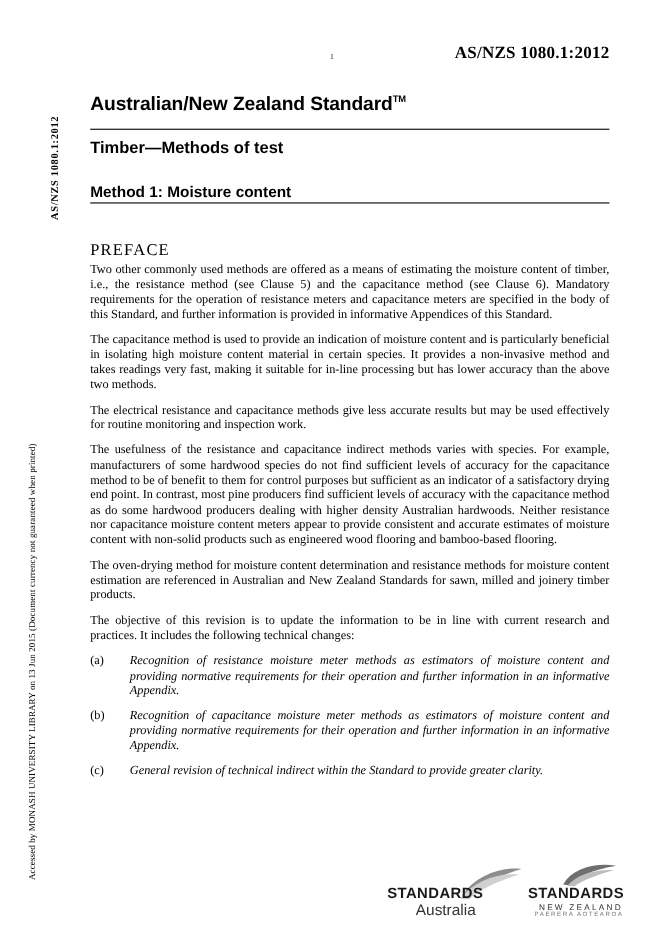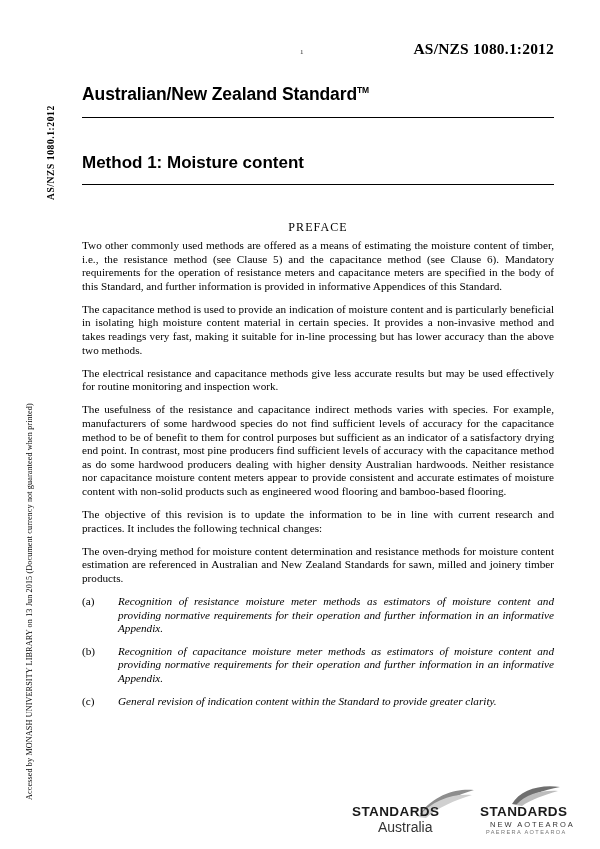--- a/index.html
+++ b/index.html
@@ -104,34 +104,34 @@
     position: absolute;
     left: 0;
     top: 126px;
     font-family: "Liberation Sans", sans-serif;
     font-size: 15px;
     font-weight: bold;
   }
   .subtitle-2 {
     position: absolute;
     left: 0;
-    top: 153px;
-    font-family: "Liberation Sans", sans-serif;
-    font-size: 17px;
+    top: 166px;
+    font-family: "Liberation Sans", sans-serif;
+    font-size: 14px;
     font-weight: bold;
   }
 
   
   .preface-heading {
     position: absolute;
     left: 0;
     top: 220px;
     width: 472px;
-    text-align: center;
-    font-size: 12px;
+    text-align: left;
+    font-size: 15px;
     letter-spacing: 1.1px;
   }
 
   .body-block {
     position: absolute;
     left: 0;
     top: 239px;
     width: 472px;
   }
   p.para {
@@ -251,46 +251,47 @@
 
   <div class="page-num">1</div>
   <div class="doc-id">AS/NZS 1080.1:2012</div>
 
   <div class="content">
 
     <div class="std-title"><span>Australian/New Zealand Standard</span><sup>TM</sup></div>
 
     <div class="rule rule-top"></div>
 
+    <div class="subtitle-1">Timber—Methods of test</div>
     <div class="subtitle-2">Method 1:  Moisture content</div>
 
     <div class="rule rule-bottom"></div>
 
     <div class="preface-heading">PREFACE</div>
 
     <div class="body-block">
       <p class="para">Two other commonly used methods are offered as a means of estimating the moisture content of timber, i.e., the resistance method (see Clause 5) and the capacitance method (see Clause 6). Mandatory requirements for the operation of resistance meters and capacitance meters are specified in the body of this Standard, and further information is provided in informative Appendices of this Standard.</p>
       <p class="para">The capacitance method is used to provide an indication of moisture content and is particularly beneficial in isolating high moisture content material in certain species. It provides a non-invasive method and takes readings very fast, making it suitable for in-line processing but has lower accuracy than the above two methods.</p>
       <p class="para">The electrical resistance and capacitance methods give less accurate results but may be used effectively for routine monitoring and inspection work.</p>
       <p class="para">The usefulness of the resistance and capacitance indirect methods varies with species. For example, manufacturers of some hardwood species do not find sufficient levels of accuracy for the capacitance method to be of benefit to them for control purposes but sufficient as an indicator of a satisfactory drying end point. In contrast, most pine producers find sufficient levels of accuracy with the capacitance method as do some hardwood producers dealing with higher density Australian hardwoods. Neither resistance nor capacitance moisture content meters appear to provide consistent and accurate estimates of moisture content with non-solid products such as engineered wood flooring and bamboo-based flooring.</p>
+      <p class="para">The oven-drying method for moisture content determination and resistance methods for moisture content estimation are referenced in Australian and New Zealand Standards for sawn, milled and joinery timber products.</p>
       <p class="para">The objective of this revision is to update the information to be in line with current research and practices. It includes the following technical changes:</p>
-      <p class="para">The oven-drying method for moisture content determination and resistance methods for moisture content estimation are referenced in Australian and New Zealand Standards for sawn, milled and joinery timber products.</p>
 
       <div class="list">
         <div class="list-item">
           <div class="list-label">(a)</div>
           <div class="list-text">Recognition of resistance moisture meter methods as estimators of moisture content and providing normative requirements for their operation and further information in an informative Appendix.</div>
         </div>
         <div class="list-item">
           <div class="list-label">(b)</div>
           <div class="list-text">Recognition of capacitance moisture meter methods as estimators of moisture content and providing normative requirements for their operation and further information in an informative Appendix.</div>
         </div>
         <div class="list-item">
           <div class="list-label">(c)</div>
-          <div class="list-text">General revision of indication content within the Standard to provide greater clarity.</div>
+          <div class="list-text">General revision of technical indirect within the Standard to provide greater clarity.</div>
         </div>
       </div>
     </div>
   </div>
 
   <div class="logo-sa">
     <div class="swoosh">
       <svg width="58" height="30" viewBox="0 0 58 30" xmlns="http://www.w3.org/2000/svg">
         <path d="M2 26 C 16 6, 40 0, 56 2 C 42 6, 22 14, 10 28 Z" fill="#8d8d8d"></path>
         <path d="M0 29 C 14 12, 36 5, 54 7 C 38 12, 18 20, 8 30 Z" fill="#d0d0d0"></path>
@@ -301,17 +302,17 @@
   </div>
 
   <div class="logo-nz">
     <div class="nz-mark">
       <svg width="52" height="22" viewBox="0 0 52 22" xmlns="http://www.w3.org/2000/svg">
         <path d="M2 20 C 10 6, 30 0, 50 3 C 34 6, 16 11, 8 21 Z" fill="#6f6f6f"></path>
         <path d="M6 21 C 16 10, 32 6, 48 7 C 34 11, 20 16, 12 22 Z" fill="#bdbdbd"></path>
       </svg>
     </div>
     <div class="nz-name">STANDARDS</div>
-    <div class="nz-sub1">NEW AOTEAROA</div>
+    <div class="nz-sub1">NEW ZEALAND</div>
     <div class="nz-sub2">PAERERA AOTEAROA</div>
   </div>
 
 </div>
 
 </body></html>

